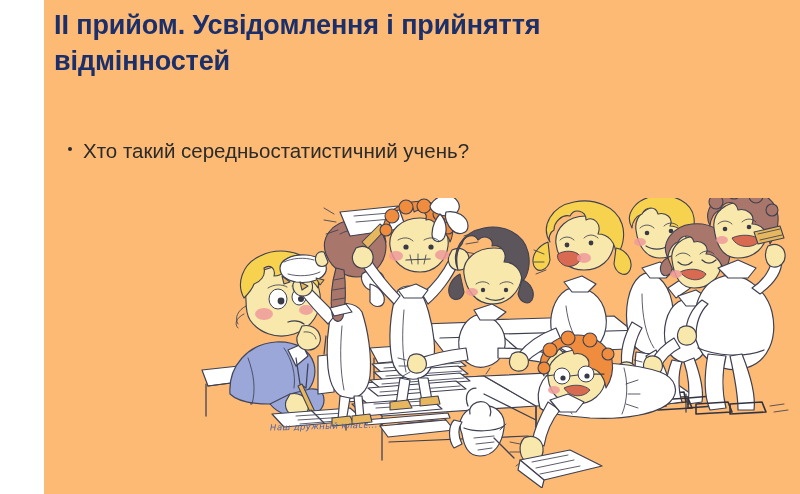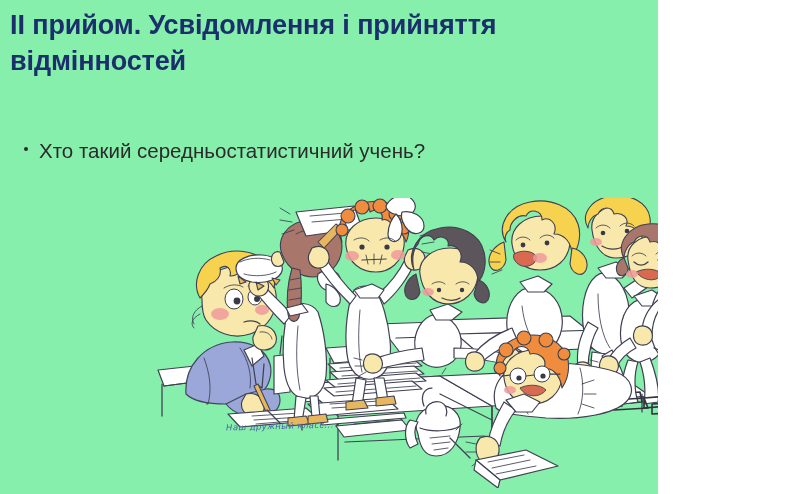--- a/index.html
+++ b/index.html
@@ -5,24 +5,25 @@
   html, body {
     margin: 0;
     padding: 0;
     background: #ffffff;
   }
   body {
     font-family: "Liberation Sans", sans-serif;
   }
   .slide {
     position: relative;
-    width: 658px;
+    width: 756px;
     height: 494px;
-    background: #86efac;
+    background: #fdba74;
     overflow: hidden;
+    margin-left: 44px;
   }
   .slide-title {
     position: absolute;
     left: 10px;
     top: 8px;
     width: 660px;
     font-family: "Liberation Sans", sans-serif;
     font-weight: bold;
     font-size: 27px;
     line-height: 1.32;

